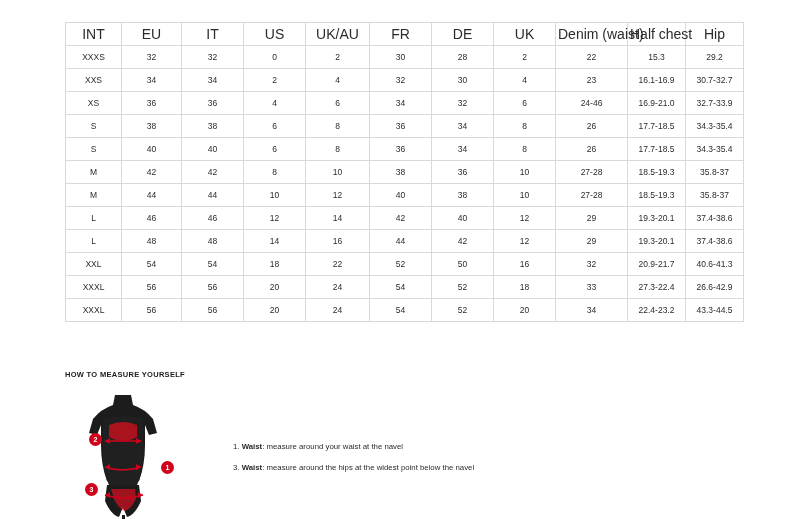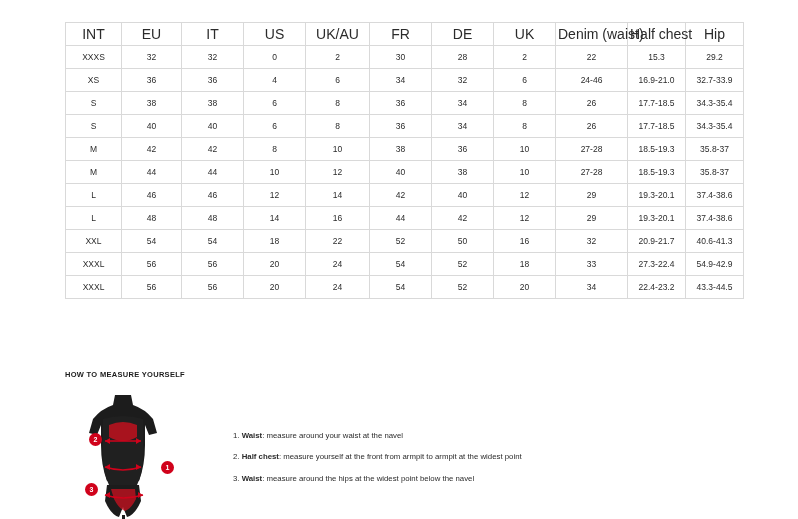--- a/index.html
+++ b/index.html
@@ -161,20 +161,33 @@
           <td>0</td>
           <td>2</td>
           <td>30</td>
           <td>28</td>
           <td>2</td>
           <td>22</td>
           <td class="left-pad">15.3</td>
           <td class="left-pad">29.2</td>
         </tr>
 
+        <tr>
+          <td>XXS</td>
+          <td>34</td>
+          <td>34</td>
+          <td>2</td>
+          <td>4</td>
+          <td>32</td>
+          <td>30</td>
+          <td>4</td>
+          <td>23</td>
+          <td class="left-pad">16.1-16.9</td>
+          <td class="left-pad">30.7-32.7</td>
+        </tr>
 
         <tr>
           <td>XS</td>
           <td>36</td>
           <td>36</td>
           <td>4</td>
           <td>6</td>
           <td>34</td>
           <td>32</td>
           <td>6</td>
@@ -286,21 +299,21 @@
           <td>XXXL</td>
           <td>56</td>
           <td>56</td>
           <td>20</td>
           <td>24</td>
           <td>54</td>
           <td>52</td>
           <td>18</td>
           <td>33</td>
           <td class="left-pad">27.3-22.4</td>
-          <td class="left-pad">54.9-42.9</td>
+          <td class="left-pad">26.6-42.9</td>
         </tr>
 
         <tr>
           <td>XXXL</td>
           <td>56</td>
           <td>56</td>
           <td>20</td>
           <td>24</td>
           <td>54</td>
           <td>52</td>
@@ -353,24 +366,20 @@
         <div class="badge b2">2</div>
         <div class="badge b3">3</div>
       </div>
 
       <div class="steps">
         <div class="step">
           <span>1.</span>
           <b>Waist</b><span>: measure around your waist at the navel</span>
         </div>
         <div class="step">
-          <span>2.</span>
-          <b>Half chest</b><span>: measure yourself at the front from armpit to armpit at the widest point</span>
-        </div>
-        <div class="step">
           <span>3.</span>
           <b>Waist</b><span>: measure around the hips at the widest point below the navel</span>
         </div>
       </div>
 
     </div>
   </div>
 
 </div>
 

